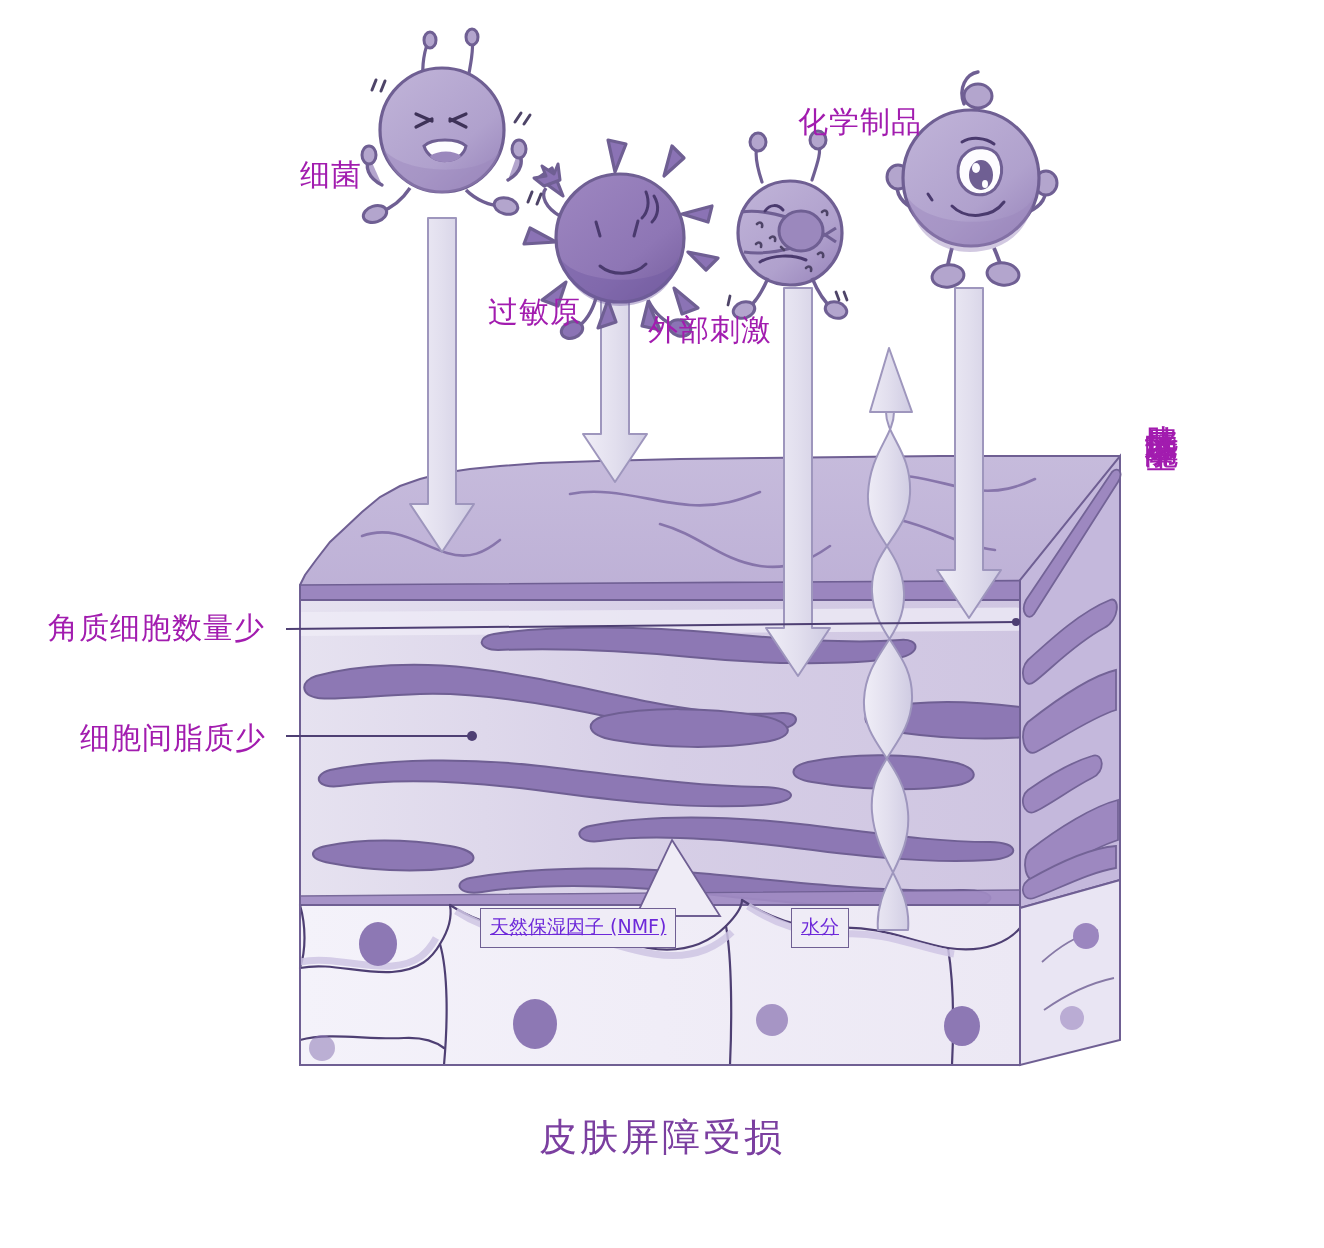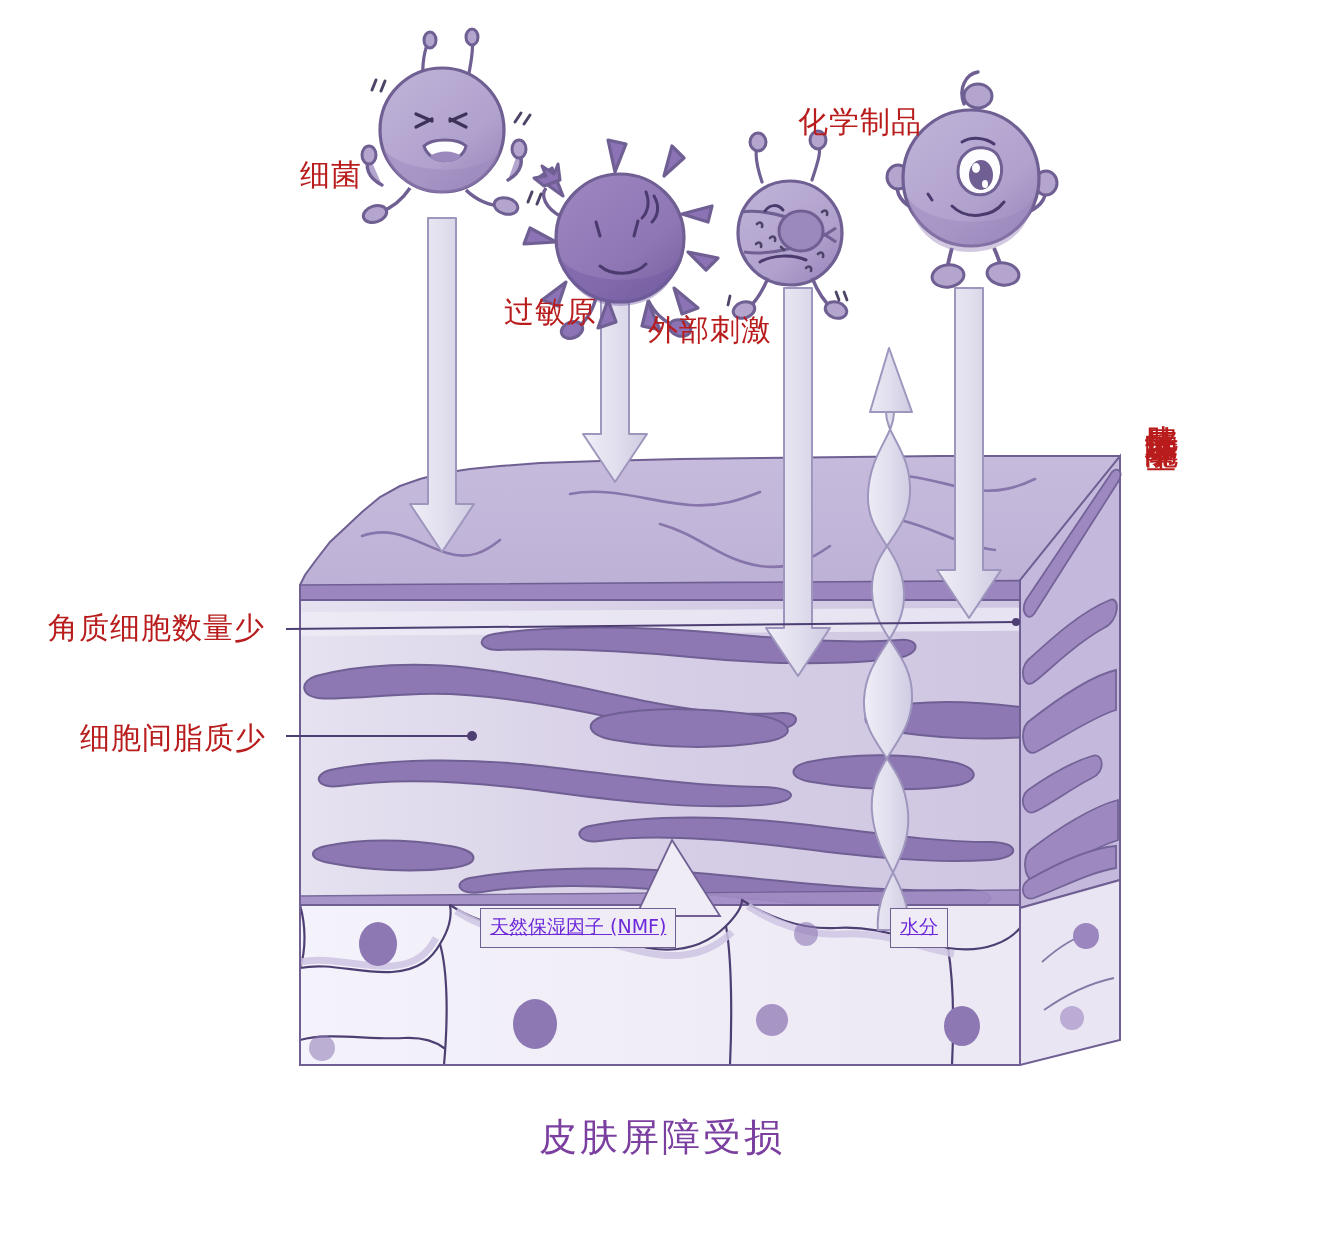--- a/index.html
+++ b/index.html
@@ -1,33 +1,33 @@
 <!DOCTYPE html>
 <html><head>
 <meta charset="utf-8">
 <style>
   html,body{margin:0;padding:0;background:#ffffff;}
   body{width:1324px;height:1248px;position:relative;overflow:hidden;
        font-family:"DejaVu Sans","Liberation Sans",sans-serif;}
   #stage{position:absolute;left:0;top:0;width:1324px;height:1248px;}
   svg{display:block;}
-  .lbl{position:absolute;color:#b91c1c;font-size:30px;letter-spacing:1px;
+  .lbl{position:absolute;color:#a21caf;font-size:30px;letter-spacing:1px;
        font-family:"DejaVu Sans","Liberation Sans",sans-serif;white-space:nowrap;}
   .lbl-bact{left:300px;top:155px;}
-  .lbl-aller{left:504px;top:292px;}
+  .lbl-aller{left:488px;top:292px;}
   .lbl-irrit{left:648px;top:310px;font-family:Liberation Serif, serif;}
   .lbl-chem{left:798px;top:102px;}
   .lbl-left1{left:48px;top:608px;}
   .lbl-left2{left:80px;top:718px;}
   .lbl-vert{left:1136px;top:398px;width:44px;font-size:34px;line-height:1.06;
             writing-mode:vertical-rl;text-orientation:upright;letter-spacing:2px;}
   .boxlbl{position:absolute;background:#efecf6;border:1.6px solid #6f5f93;
           color:#6d28d9;font-size:19px;padding:5px 9px 7px 9px;white-space:nowrap;text-decoration:underline;}
   .lbl-nmf{left:480px;top:908px;}
-  .lbl-water{left:890px;top:908px;}
+  .lbl-water{left:791px;top:908px;}
   .caption{position:absolute;left:0;top:1112px;width:1324px;text-align:center;
            color:#7b3fa0;font-size:38px;letter-spacing:3px;}
 </style>
 </head>
 <body>
 
 <div id="stage">
 
 <svg width="1324" height="1248" viewBox="0 0 1324 1248">
   <defs>

